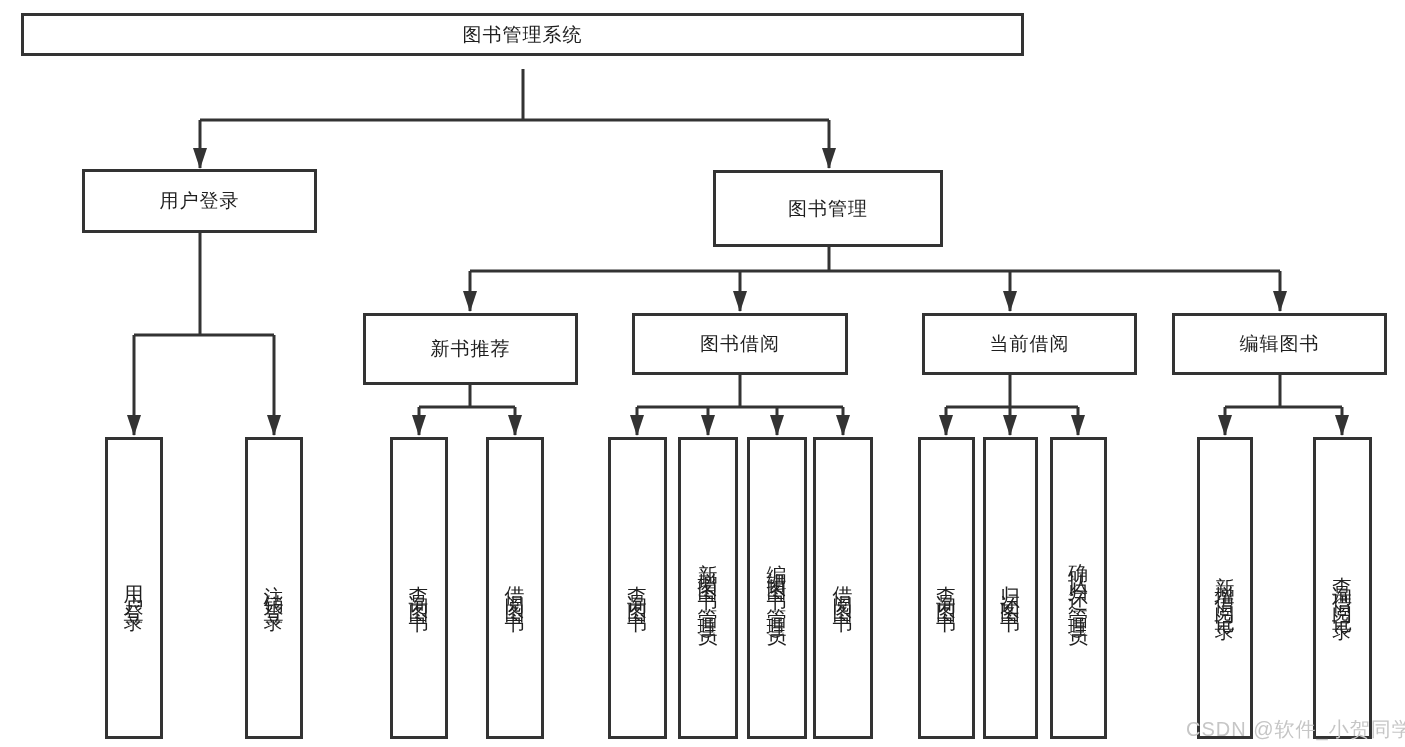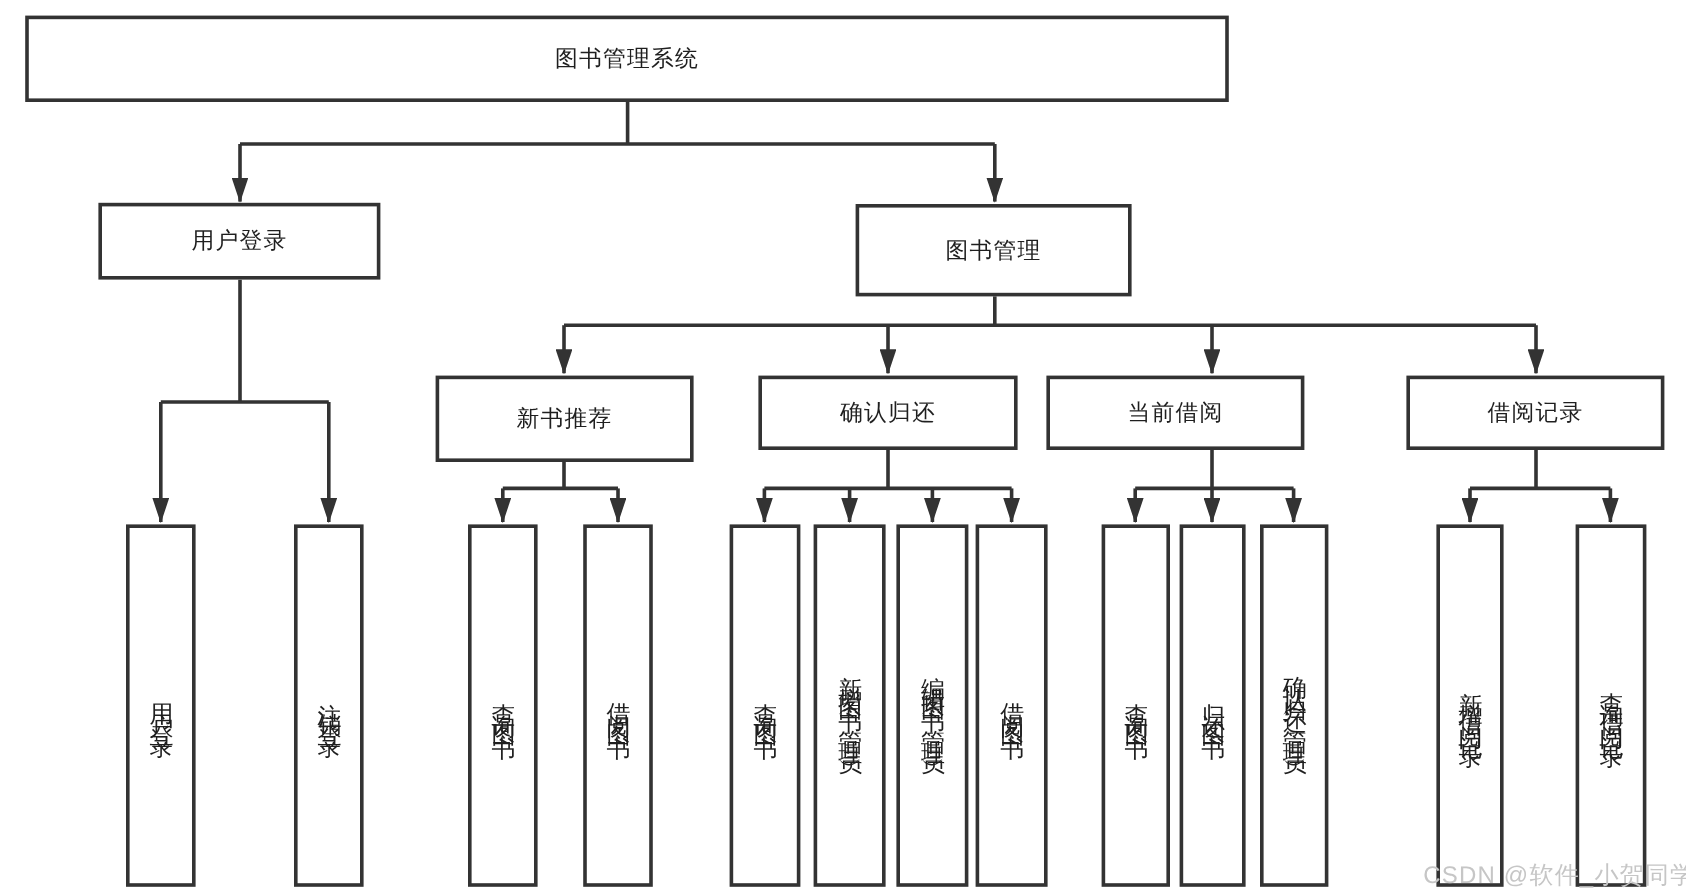--- a/index.html
+++ b/index.html
@@ -56,29 +56,29 @@
     <line x1="708" y1="407" x2="708" y2="435" stroke="#333333" stroke-width="3" marker-end="url(#ah)"></line>
     <line x1="777" y1="407" x2="777" y2="435" stroke="#333333" stroke-width="3" marker-end="url(#ah)"></line>
     <line x1="843" y1="407" x2="843" y2="435" stroke="#333333" stroke-width="3" marker-end="url(#ah)"></line>
     <line x1="946" y1="407" x2="946" y2="435" stroke="#333333" stroke-width="3" marker-end="url(#ah)"></line>
     <line x1="1010" y1="407" x2="1010" y2="435" stroke="#333333" stroke-width="3" marker-end="url(#ah)"></line>
     <line x1="1078" y1="407" x2="1078" y2="435" stroke="#333333" stroke-width="3" marker-end="url(#ah)"></line>
     <line x1="1225" y1="407" x2="1225" y2="435" stroke="#333333" stroke-width="3" marker-end="url(#ah)"></line>
     <line x1="1342" y1="407" x2="1342" y2="435" stroke="#333333" stroke-width="3" marker-end="url(#ah)"></line>
   </svg>
 
-  <div class="node" style="left:21px;top:13px;width:1003px;height:72px;">图书管理系统</div>
+  <div class="node" style="left:21px;top:13px;width:1003px;height:43px;">图书管理系统</div>
 
   <div class="node" style="left:82px;top:169px;width:235px;height:64px;">用户登录</div>
   <div class="node" style="left:713px;top:170px;width:230px;height:77px;">图书管理</div>
 
   <div class="node" style="left:363px;top:313px;width:215px;height:72px;">新书推荐</div>
-  <div class="node" style="left:632px;top:313px;width:216px;height:62px;">确认归还</div>
-  <div class="node" style="left:872px;top:313px;width:215px;height:62px;">当前借阅</div>
-  <div class="node" style="left:1172px;top:313px;width:215px;height:62px;">借阅记录</div>
+  <div class="node" style="left:632px;top:313px;width:216px;height:62px;">图书借阅</div>
+  <div class="node" style="left:922px;top:313px;width:215px;height:62px;">当前借阅</div>
+  <div class="node" style="left:1172px;top:313px;width:215px;height:62px;">编辑图书</div>
 
   <div class="node vnode" style="left:105px;top:437px;width:58px;height:302px;">用户登录</div>
   <div class="node vnode" style="left:245px;top:437px;width:58px;height:302px;">注销登录</div>
 
   <div class="node vnode" style="left:390px;top:437px;width:58px;height:302px;">查询图书</div>
   <div class="node vnode" style="left:486px;top:437px;width:58px;height:302px;">借阅图书</div>
 
   <div class="node vnode" style="left:608px;top:437px;width:59px;height:302px;">查询图书</div>
   <div class="node vnode" style="left:678px;top:437px;width:60px;height:302px;">新增图书（管理员）</div>
   <div class="node vnode" style="left:747px;top:437px;width:60px;height:302px;">编辑图书（管理员）</div>

